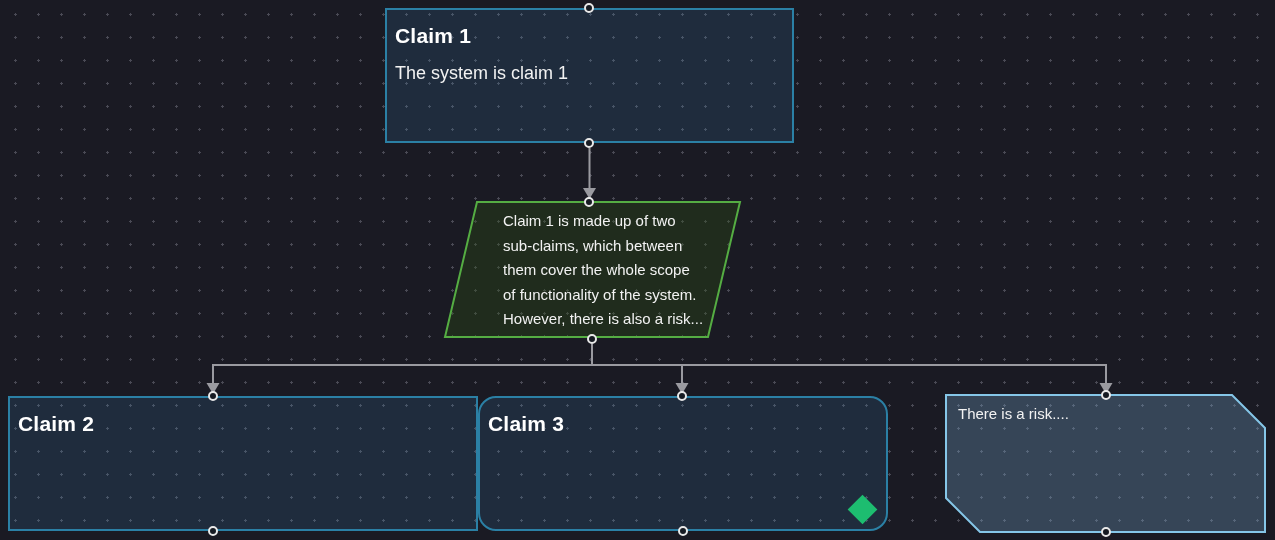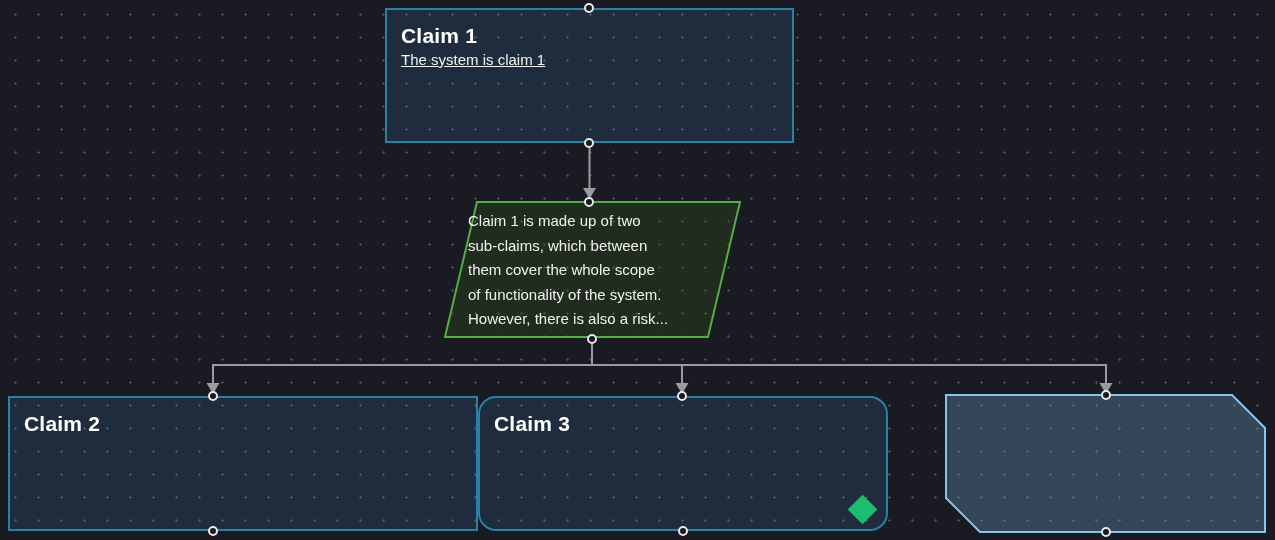--- a/index.html
+++ b/index.html
@@ -13,39 +13,39 @@
     background-position:4px 3px;
     font-family:"Liberation Sans", sans-serif;
     color:#f5f5f5;
   }
   .layer{position:absolute;left:0;top:0;}
   .node{
     position:absolute;
     box-sizing:border-box;
     border:2px solid #2b80a5;
     background:rgba(60,140,200,0.16);
-    padding:12px 14px;
+    padding:12px 8px;
   }
   .node-title{
     font-size:21px;
     line-height:28px;
     font-weight:600;
     letter-spacing:0.2px;
     color:#ffffff;
     margin:0;
   }
   .node-body{
-    font-size:15px;
+    font-size:18px;
     line-height:20px;
+    margin-top:13px;
     color:#f2f2f2;
-    text-decoration:underline;
   }
   .strategy-text{
     position:absolute;
-    left:468px;top:209px;width:250px;
+    left:503px;top:209px;width:250px;
     font-size:15px;
     line-height:24.5px;
     white-space:pre-line;
     color:#f2f2f2;
   }
   .risk-text{
     position:absolute;
     left:958px;top:404px;width:290px;
     font-size:15px;
     line-height:20px;
@@ -105,20 +105,21 @@
   <div class="node" style="left:478px;top:396px;width:410px;height:135px;border-radius:18px;">
     <div class="node-title">Claim 3</div>
   </div>
 
   <div class="strategy-text">Claim 1 is made up of two
 sub-claims, which between
 them cover the whole scope
 of functionality of the system.
 However, there is also a risk...</div>
 
+  <div class="risk-text">There is a risk....</div>
 
   <div class="diamond"></div>
 
   <div class="port" style="left:584px;top:3px;"></div>
   <div class="port" style="left:584px;top:138px;"></div>
   <div class="port" style="left:584px;top:197px;"></div>
   <div class="port" style="left:587px;top:334px;"></div>
   <div class="port" style="left:208px;top:391px;"></div>
   <div class="port" style="left:208px;top:526px;"></div>
   <div class="port" style="left:677px;top:391px;"></div>

